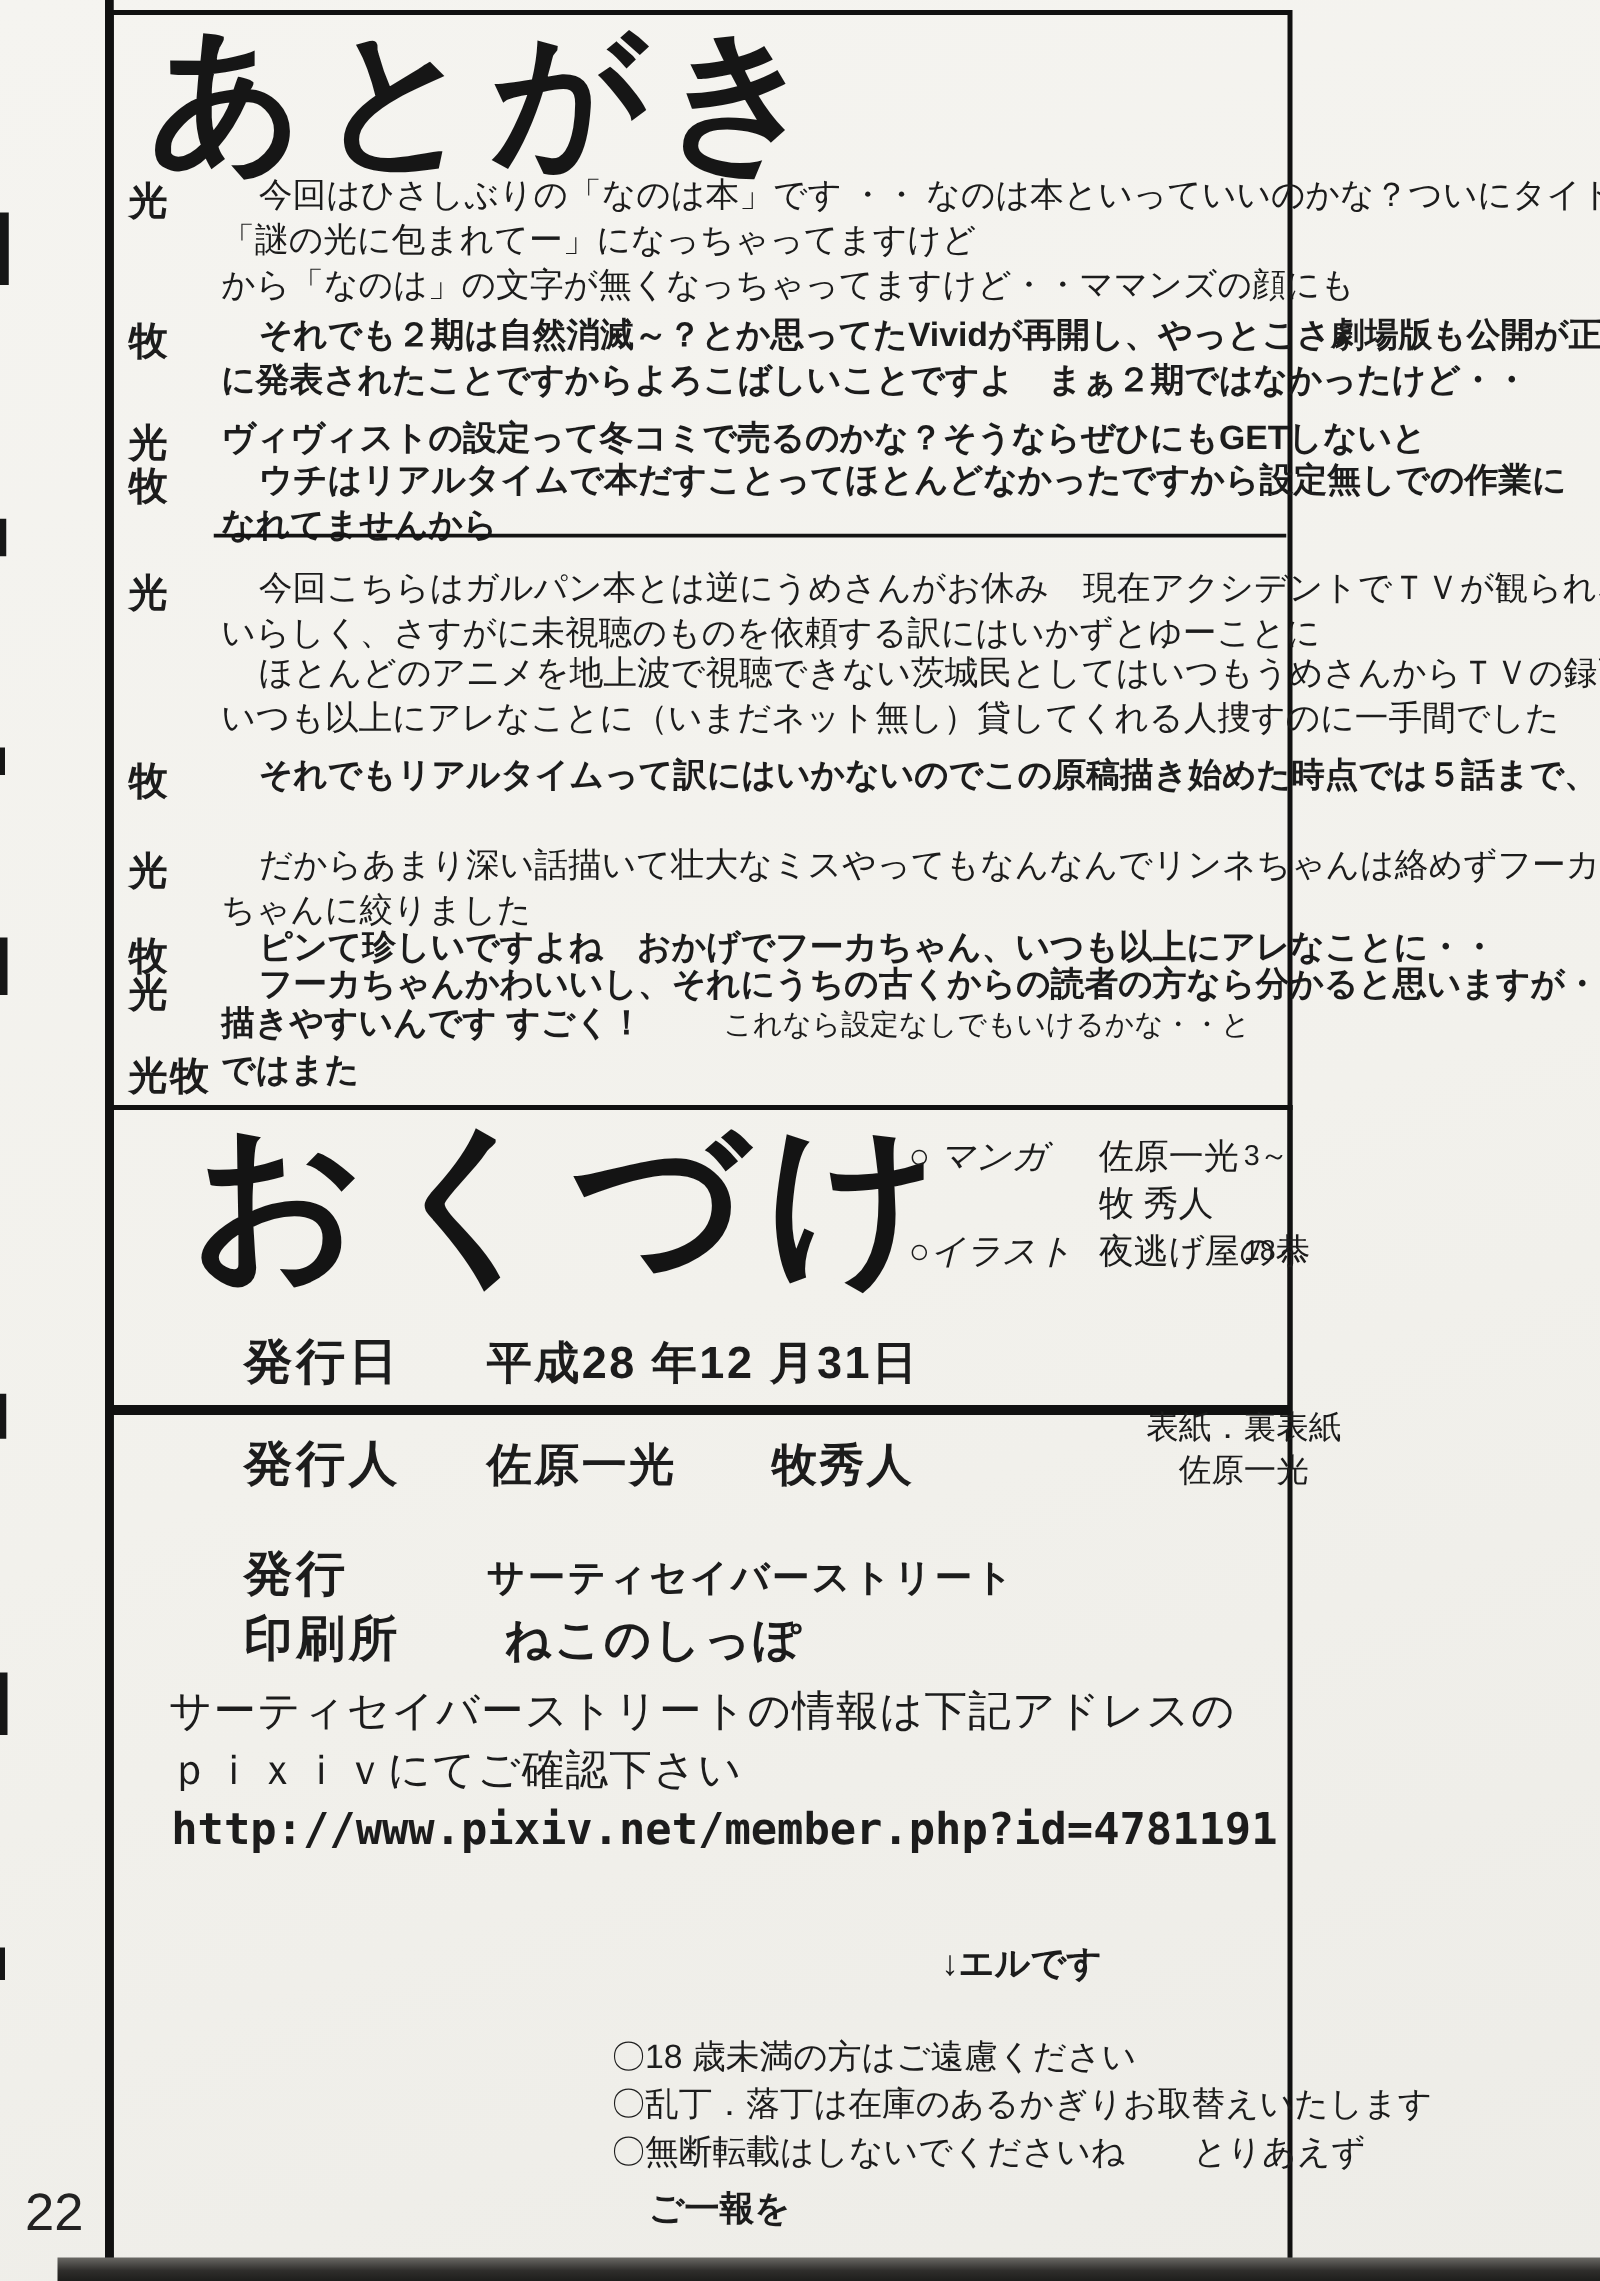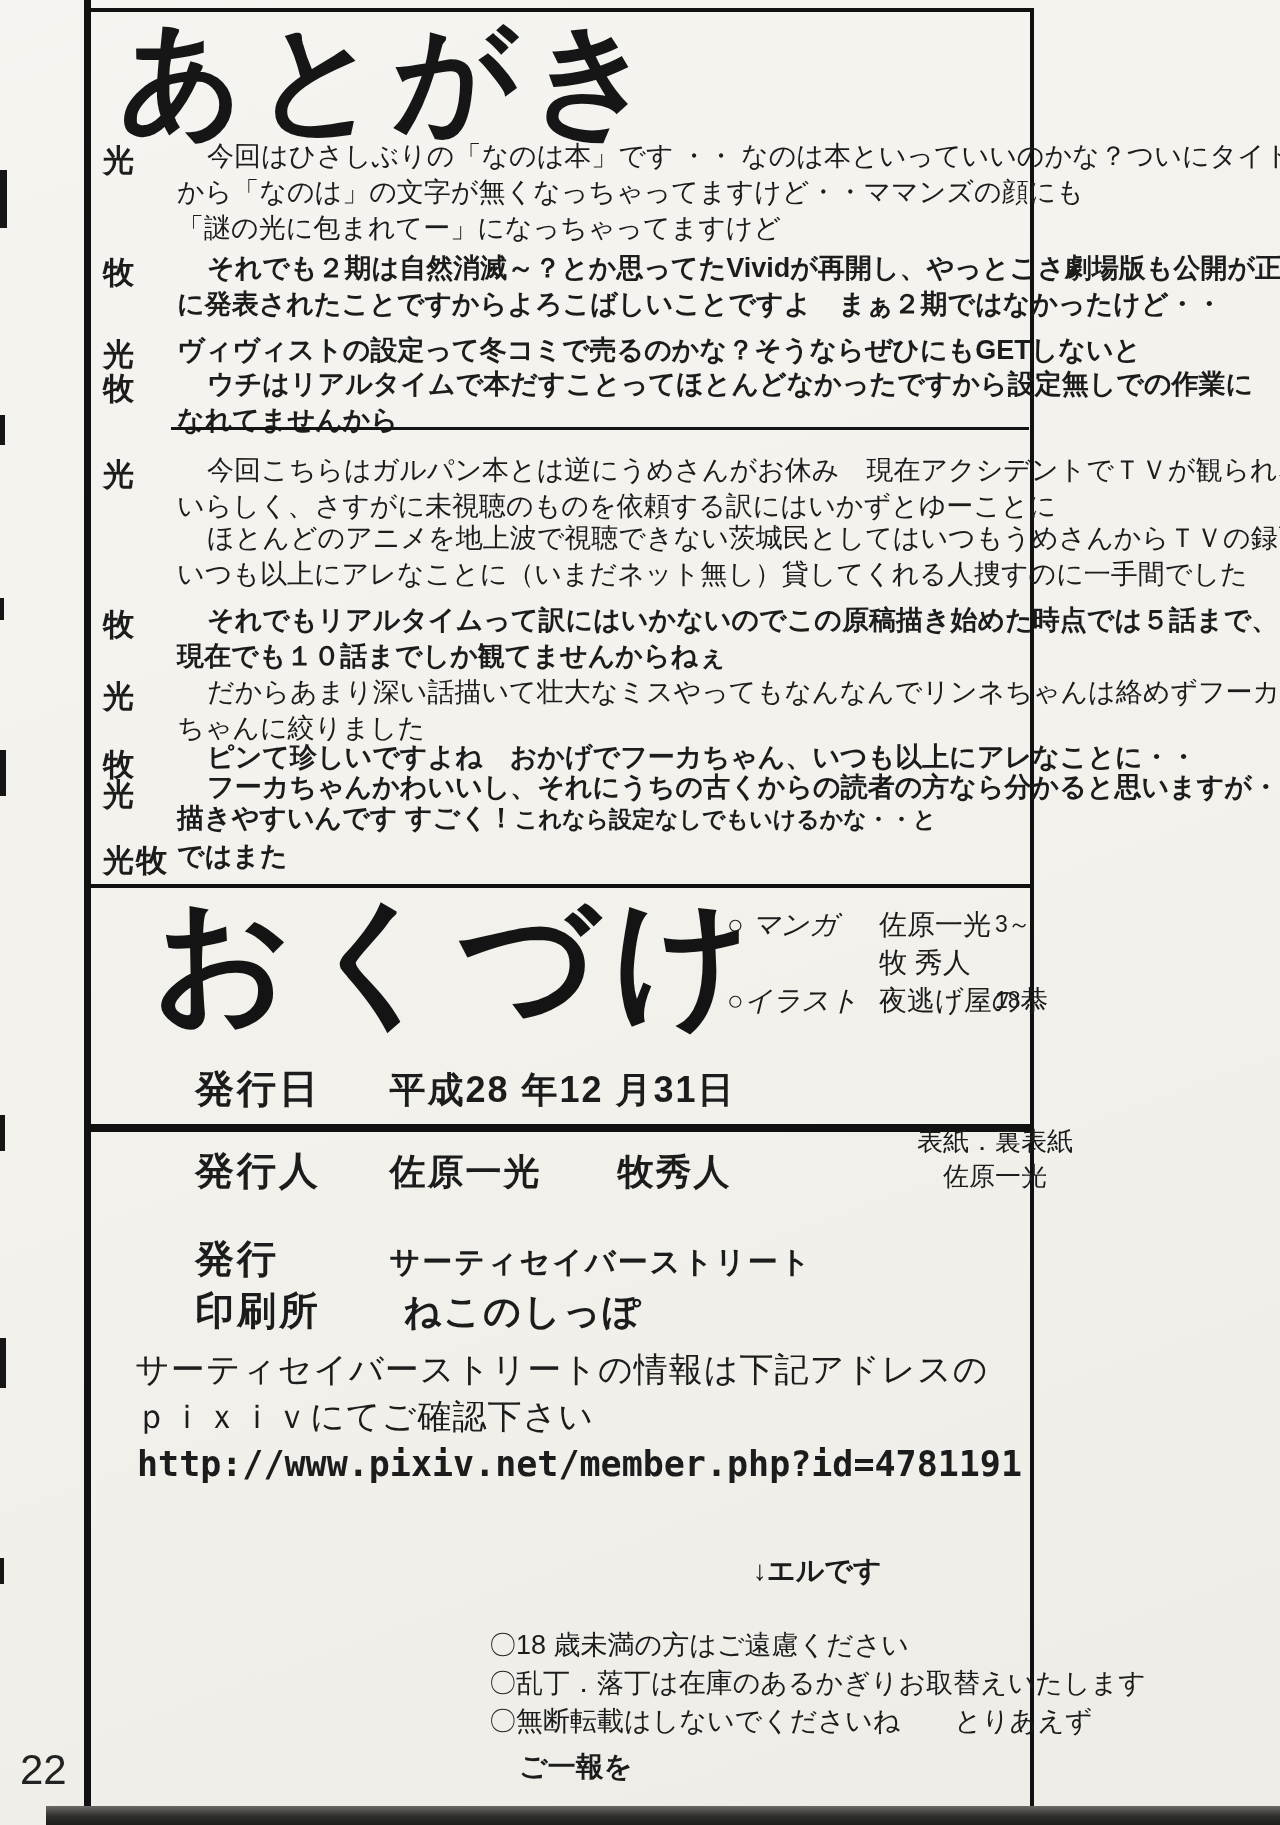--- a/index.html
+++ b/index.html
@@ -51,21 +51,21 @@
   .spk{
     position:absolute;left:12px;top:2px;width:70px;
     font-size:31px;font-weight:700;letter-spacing:2px;
     font-family:"Liberation Sans",sans-serif;white-space:nowrap;
   }
   .lines{margin-left:86px;}
   .ln{font-size:27px;line-height:36px;white-space:nowrap;}
   .tight .ln{line-height:31px;}
   .ind{padding-left:30px;}
   .bold{font-weight:700;}
-  .side-note{font-size:23px;font-weight:700;}
+  .side-note{font-size:23px;margin-left:64px;font-weight:400;}
   .e1{top:126px;} .e2{top:238px;} .e3{top:320px;} .e4{top:354px;}
   .e5{top:440px;} .e6{top:508px;} .e7{top:590px;} .e8{top:662px;}
   .e9{top:730px;} .e10{top:760px;} .e11{top:826px;}
   .divider{position:absolute;left:80px;top:415px;width:858px;height:3px;background:#141414;}
 
   
   .credit-row{position:absolute;left:636px;width:300px;font-size:28px;white-space:nowrap;}
   .cr1{top:18px;} .cr2{top:56px;} .cr3{top:94px;}
   .credit-role{display:inline-block;width:152px;font-style:italic;}
   .credit-pages{position:absolute;left:268px;top:3px;font-size:23px;}
@@ -113,22 +113,22 @@
   <div class="edge-mark m6"></div>
   <div class="edge-mark m7"></div>
 
   <section class="box box1">
     <h1 class="afterword-title">あとがき</h1>
 
     <div class="entry e1 jp-serif">
       <span class="spk">光</span>
       <div class="lines">
         <div class="ln ind">今回はひさしぶりの「なのは本」です ・・ なのは本といっていいのかな？ついにタイトル</div>
+        <div class="ln">「謎の光に包まれてー」になっちゃってますけど</div>
         <div class="ln">から「なのは」の文字が無くなっちゃってますけど・・ママンズの顔にも</div>
-        <div class="ln">「謎の光に包まれてー」になっちゃってますけど</div>
       </div>
     </div>
 
     <div class="entry e2 jp-sans bold">
       <span class="spk">牧</span>
       <div class="lines">
         <div class="ln ind">それでも２期は自然消滅～？とか思ってたVividが再開し、やっとこさ劇場版も公開が正式</div>
         <div class="ln">に発表されたことですからよろこばしいことですよ　まぁ２期ではなかったけど・・</div>
       </div>
     </div>
@@ -163,21 +163,20 @@
       <div class="lines">
         <div class="ln ind">ほとんどのアニメを地上波で視聴できない茨城民としてはいつもうめさんからＴＶの録画</div>
         <div class="ln">いつも以上にアレなことに（いまだネット無し）貸してくれる人捜すのに一手間でした</div>
       </div>
     </div>
 
     <div class="entry e7 jp-sans bold">
       <span class="spk">牧</span>
       <div class="lines">
         <div class="ln ind">それでもリアルタイムって訳にはいかないのでこの原稿描き始めた時点では５話まで、</div>
-        <div class="ln">現在でも１０話までしか観てませんからねぇ</div>
       </div>
     </div>
 
     <div class="entry e8 jp-serif">
       <span class="spk">光</span>
       <div class="lines">
         <div class="ln ind">だからあまり深い話描いて壮大なミスやってもなんなんでリンネちゃんは絡めずフーカ</div>
         <div class="ln">ちゃんに絞りました</div>
       </div>
     </div>

